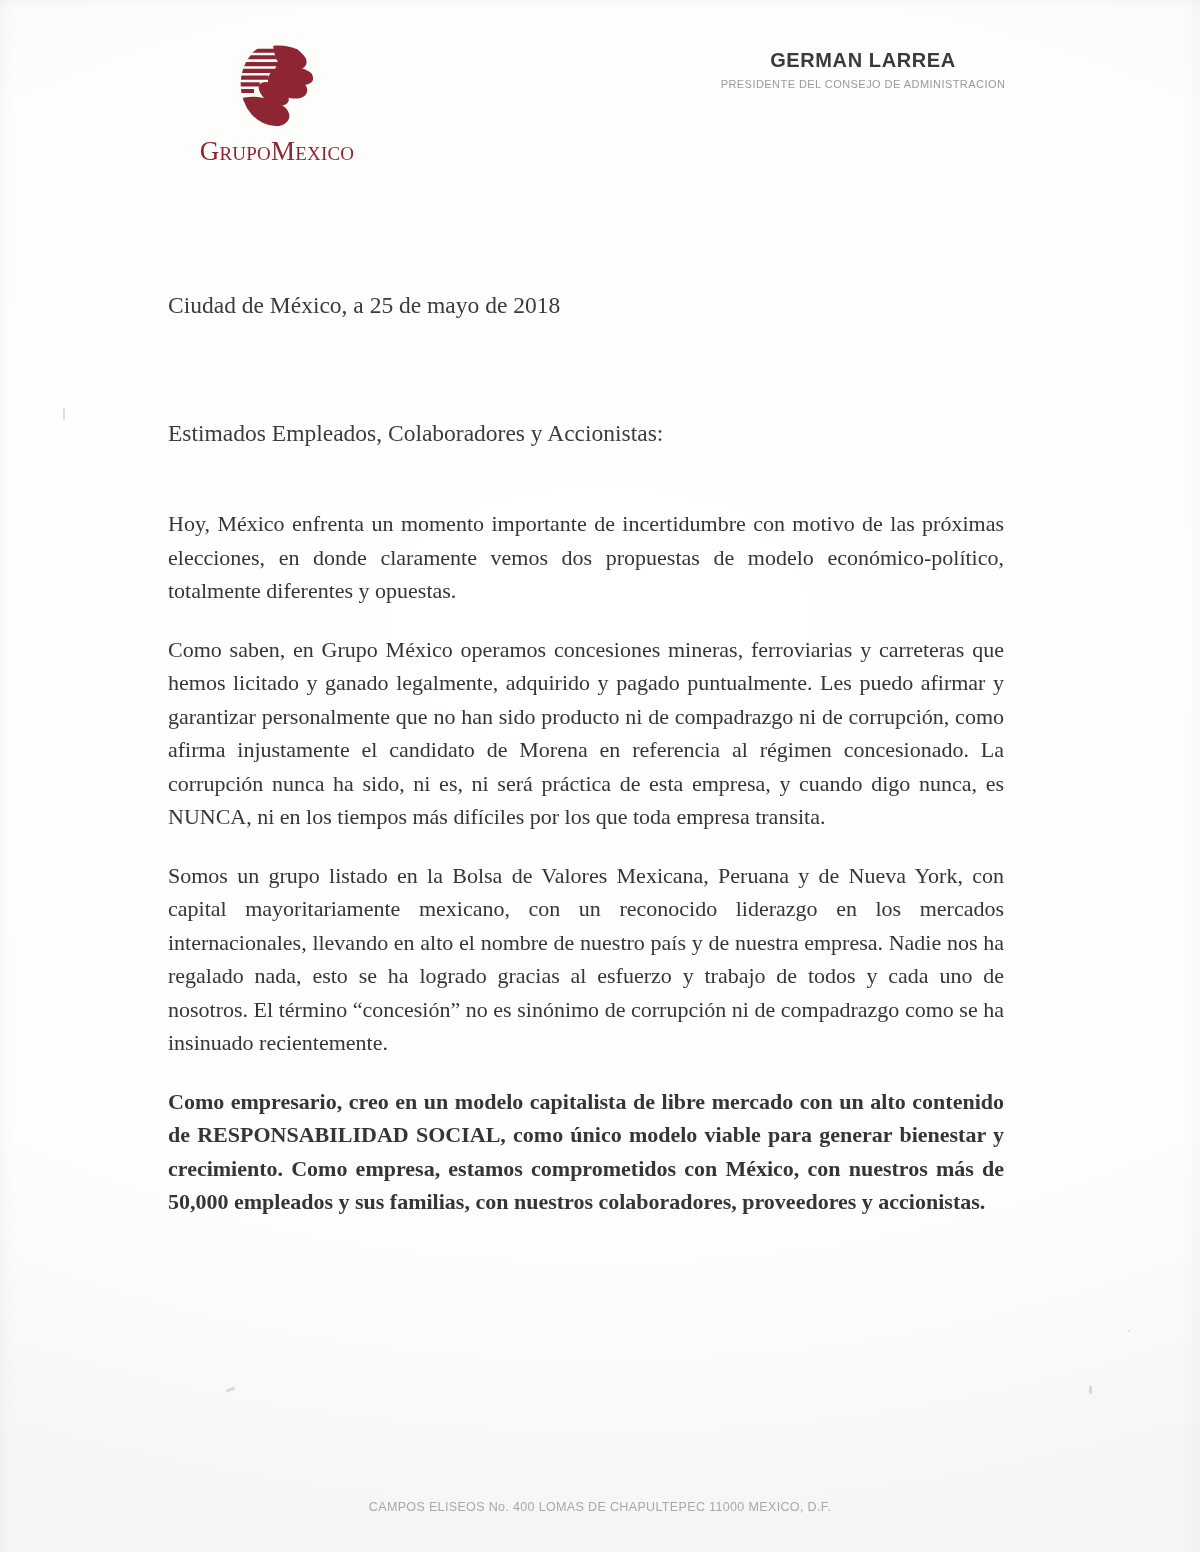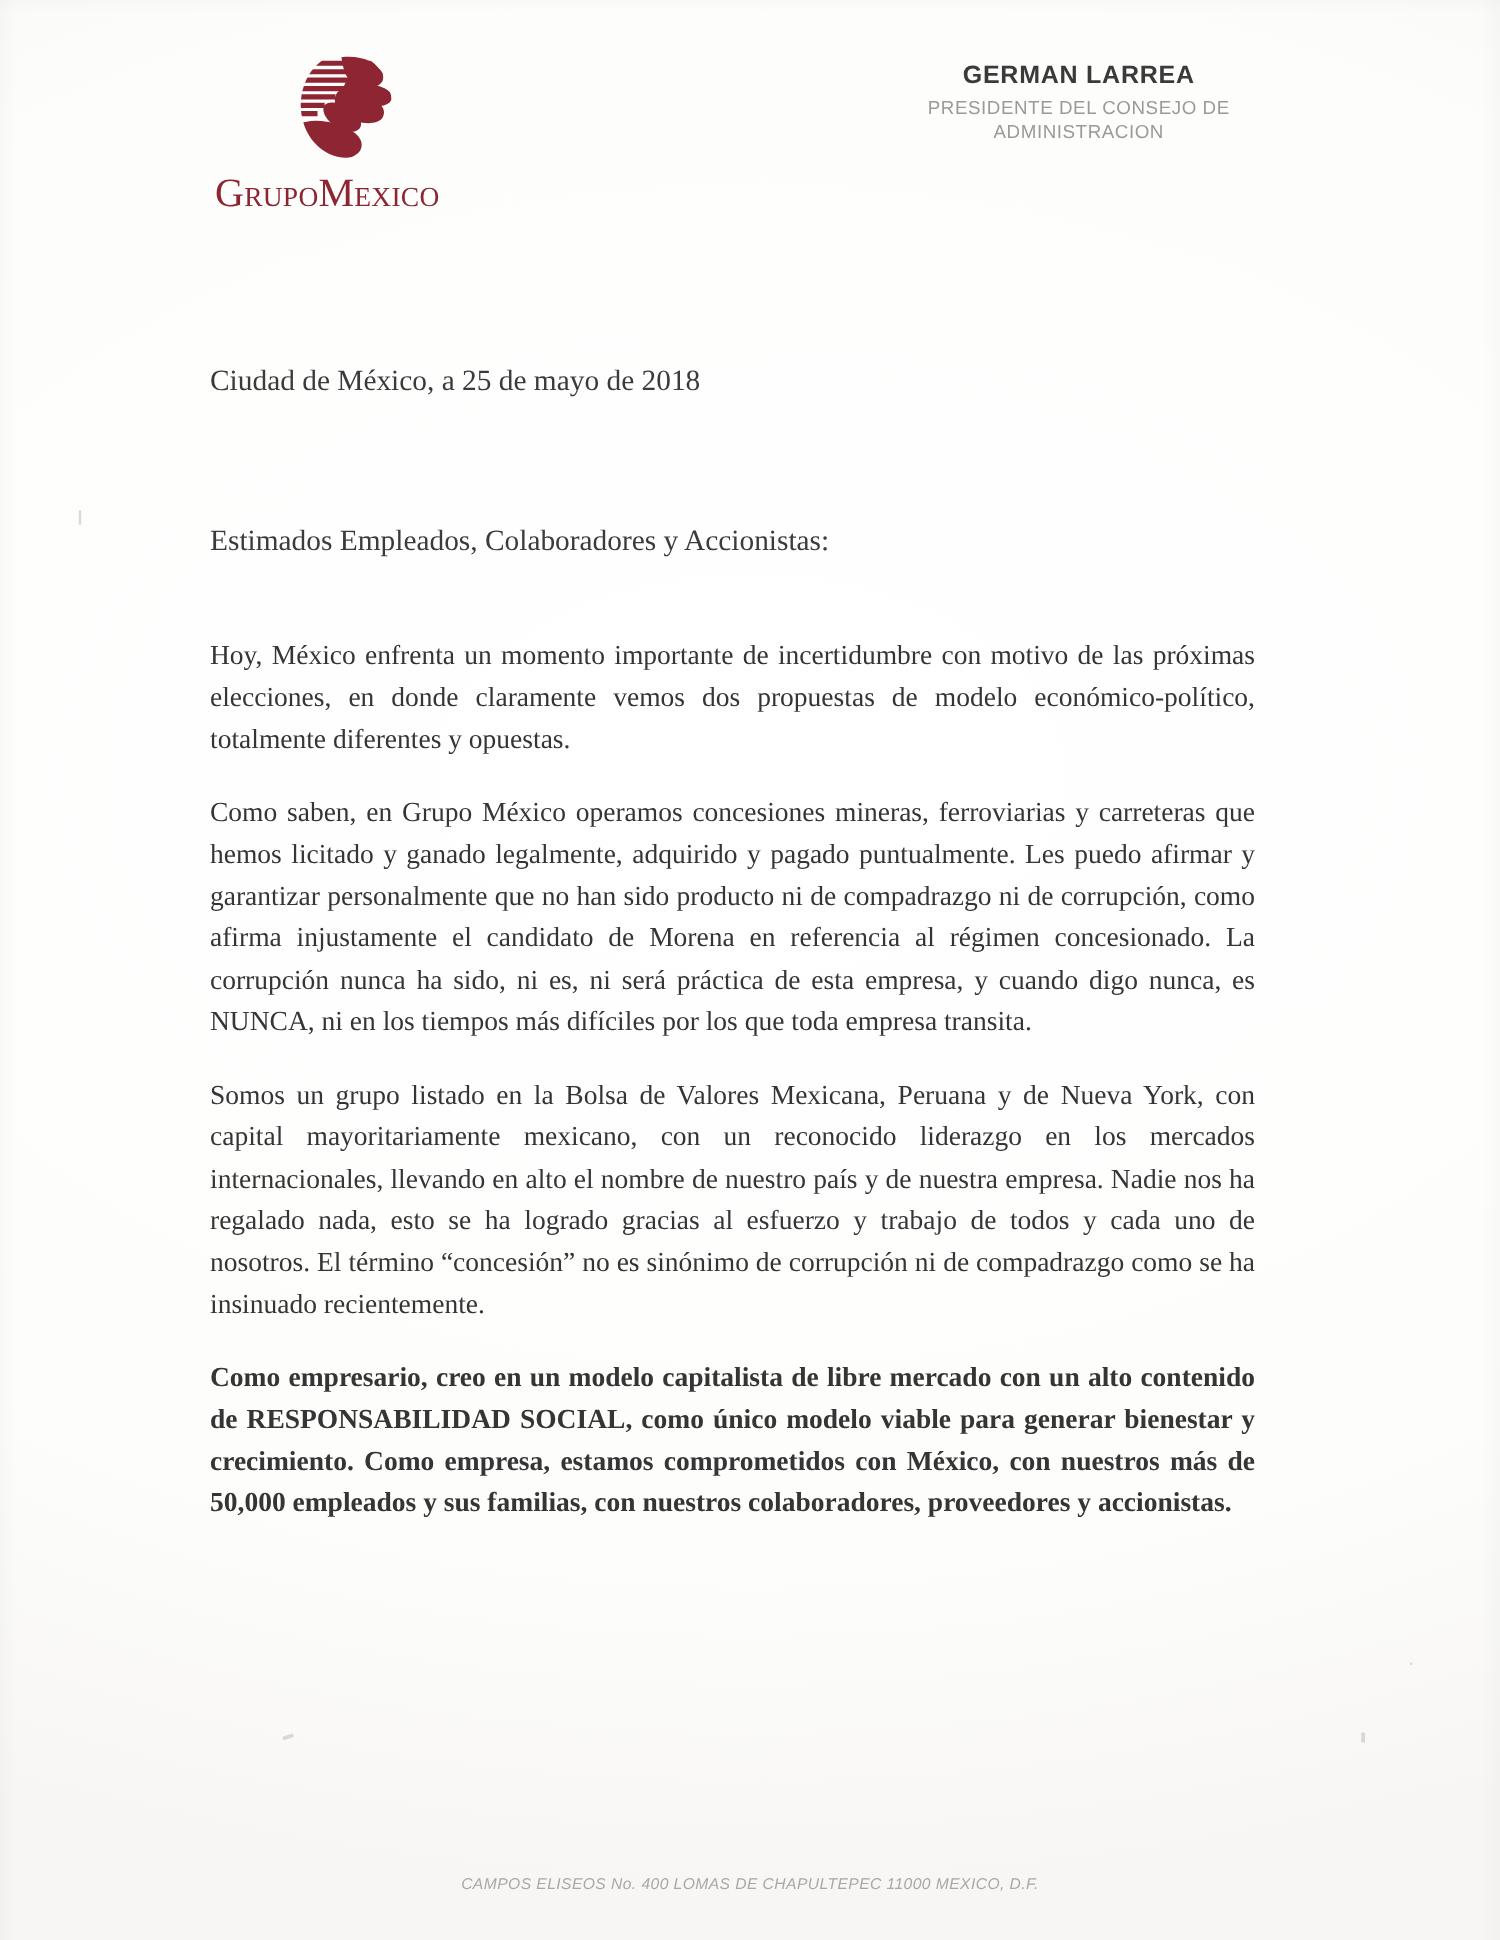--- a/index.html
+++ b/index.html
@@ -52,23 +52,24 @@
   .logo-mark {
     width: 96px;
     height: 92px;
     margin: 0 auto 6px auto;
     display: block;
   }
 
   .wordmark {
     font-family: "Liberation Serif", serif;
     color: #8e2533;
-    font-size: 32px;
+    font-size: 27px;
     letter-spacing: 0.2px;
     line-height: 1;
+    text-align: center;
     white-space: nowrap;
     font-variant: small-caps;
     font-weight: 400;
   }
 
   .officer-block {
     position: absolute;
     right: 172px;
     top: 48px;
     text-align: center;
@@ -79,21 +80,21 @@
     font-family: "Liberation Sans", sans-serif;
     font-weight: bold;
     font-size: 20px;
     letter-spacing: 0.6px;
     color: #3a3a3a;
     line-height: 1.25;
   }
 
   .officer-title {
     font-family: "Liberation Sans", sans-serif;
-    font-size: 15px;
+    font-size: 11px;
     letter-spacing: 0.45px;
     color: #9a9a9a;
     margin-top: 5px;
     line-height: 1.25;
   }
 
   
   .doc-body {
     position: absolute;
     left: 168px;
@@ -130,21 +131,20 @@
   .footer {
     position: absolute;
     left: 0; right: 0;
     bottom: 34px;
     text-align: center;
     font-family: "Liberation Sans", sans-serif;
     color: #a8a8a8;
     font-size: 12.5px;
     letter-spacing: 0.35px;
     line-height: 1.7;
-    font-style: italic;
   }
 
   
   .speck {
     position: absolute;
     background: rgba(140,140,140,0.30);
     border-radius: 50%;
   }
   .speck.s1 { left: 63px;  top: 408px; width: 2px;  height: 12px; border-radius: 1px; }
   .speck.s2 { left: 226px; top: 1388px; width: 9px; height: 3px; border-radius: 1px; transform: rotate(-18deg); }

